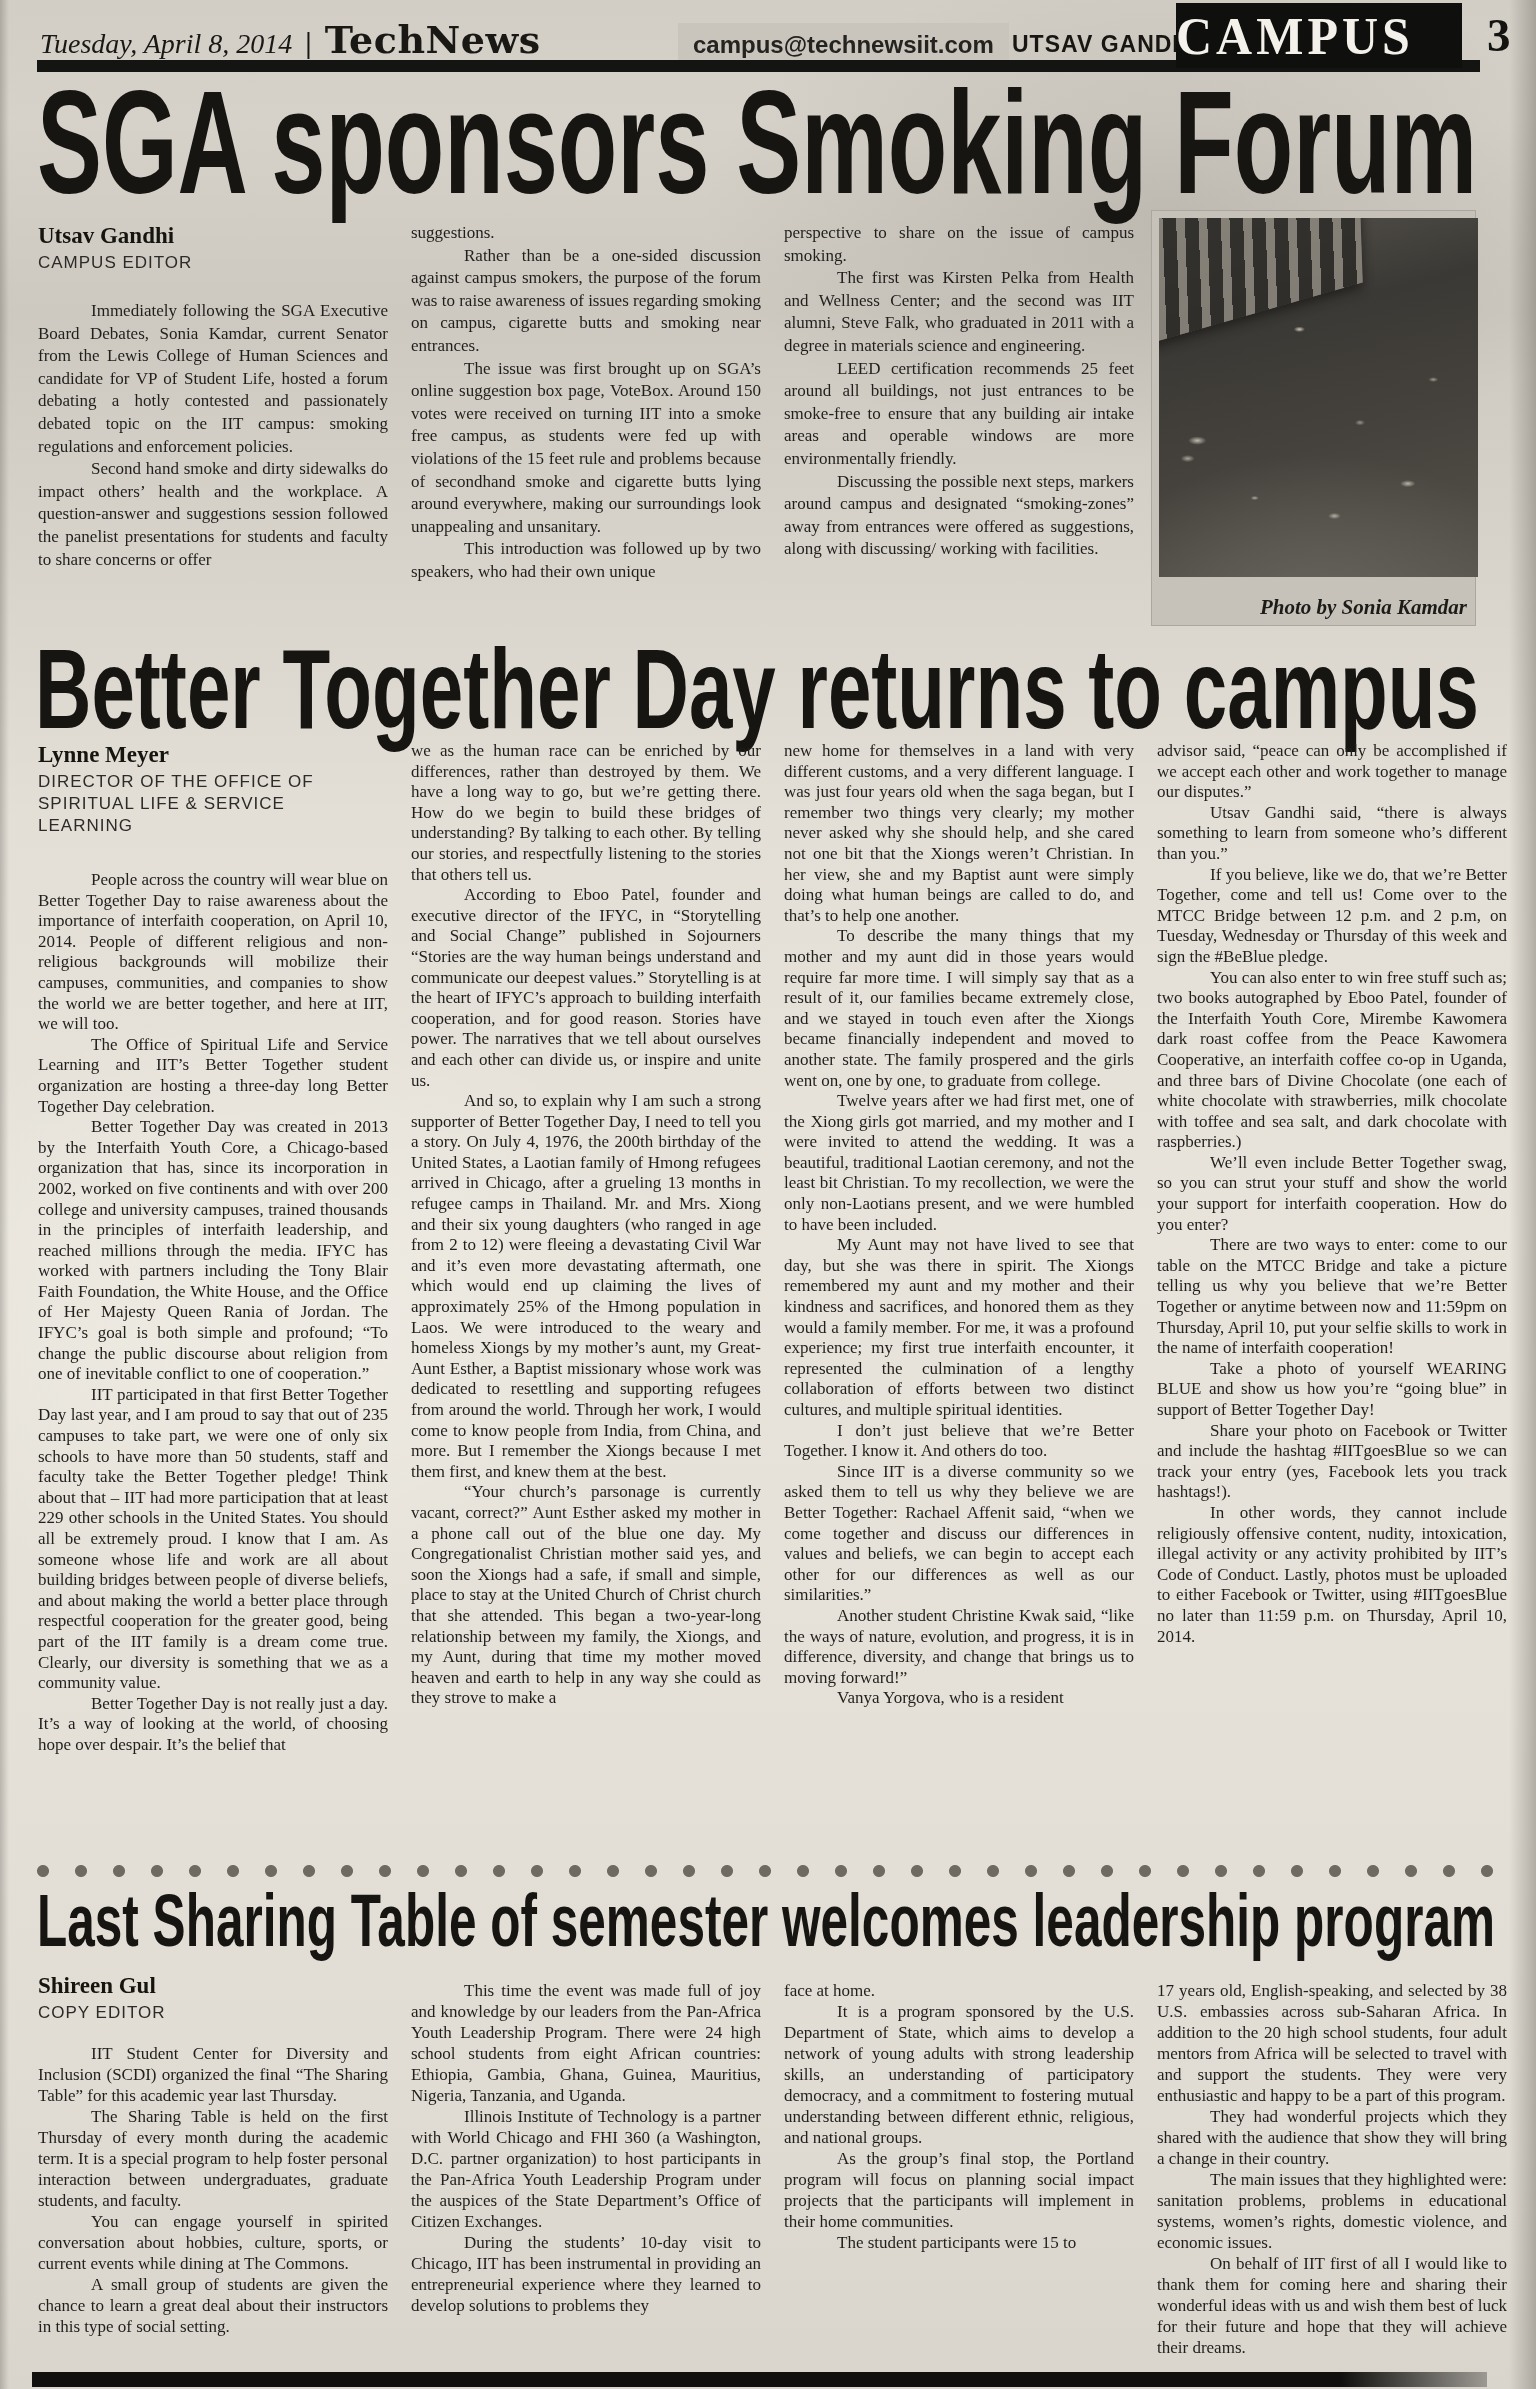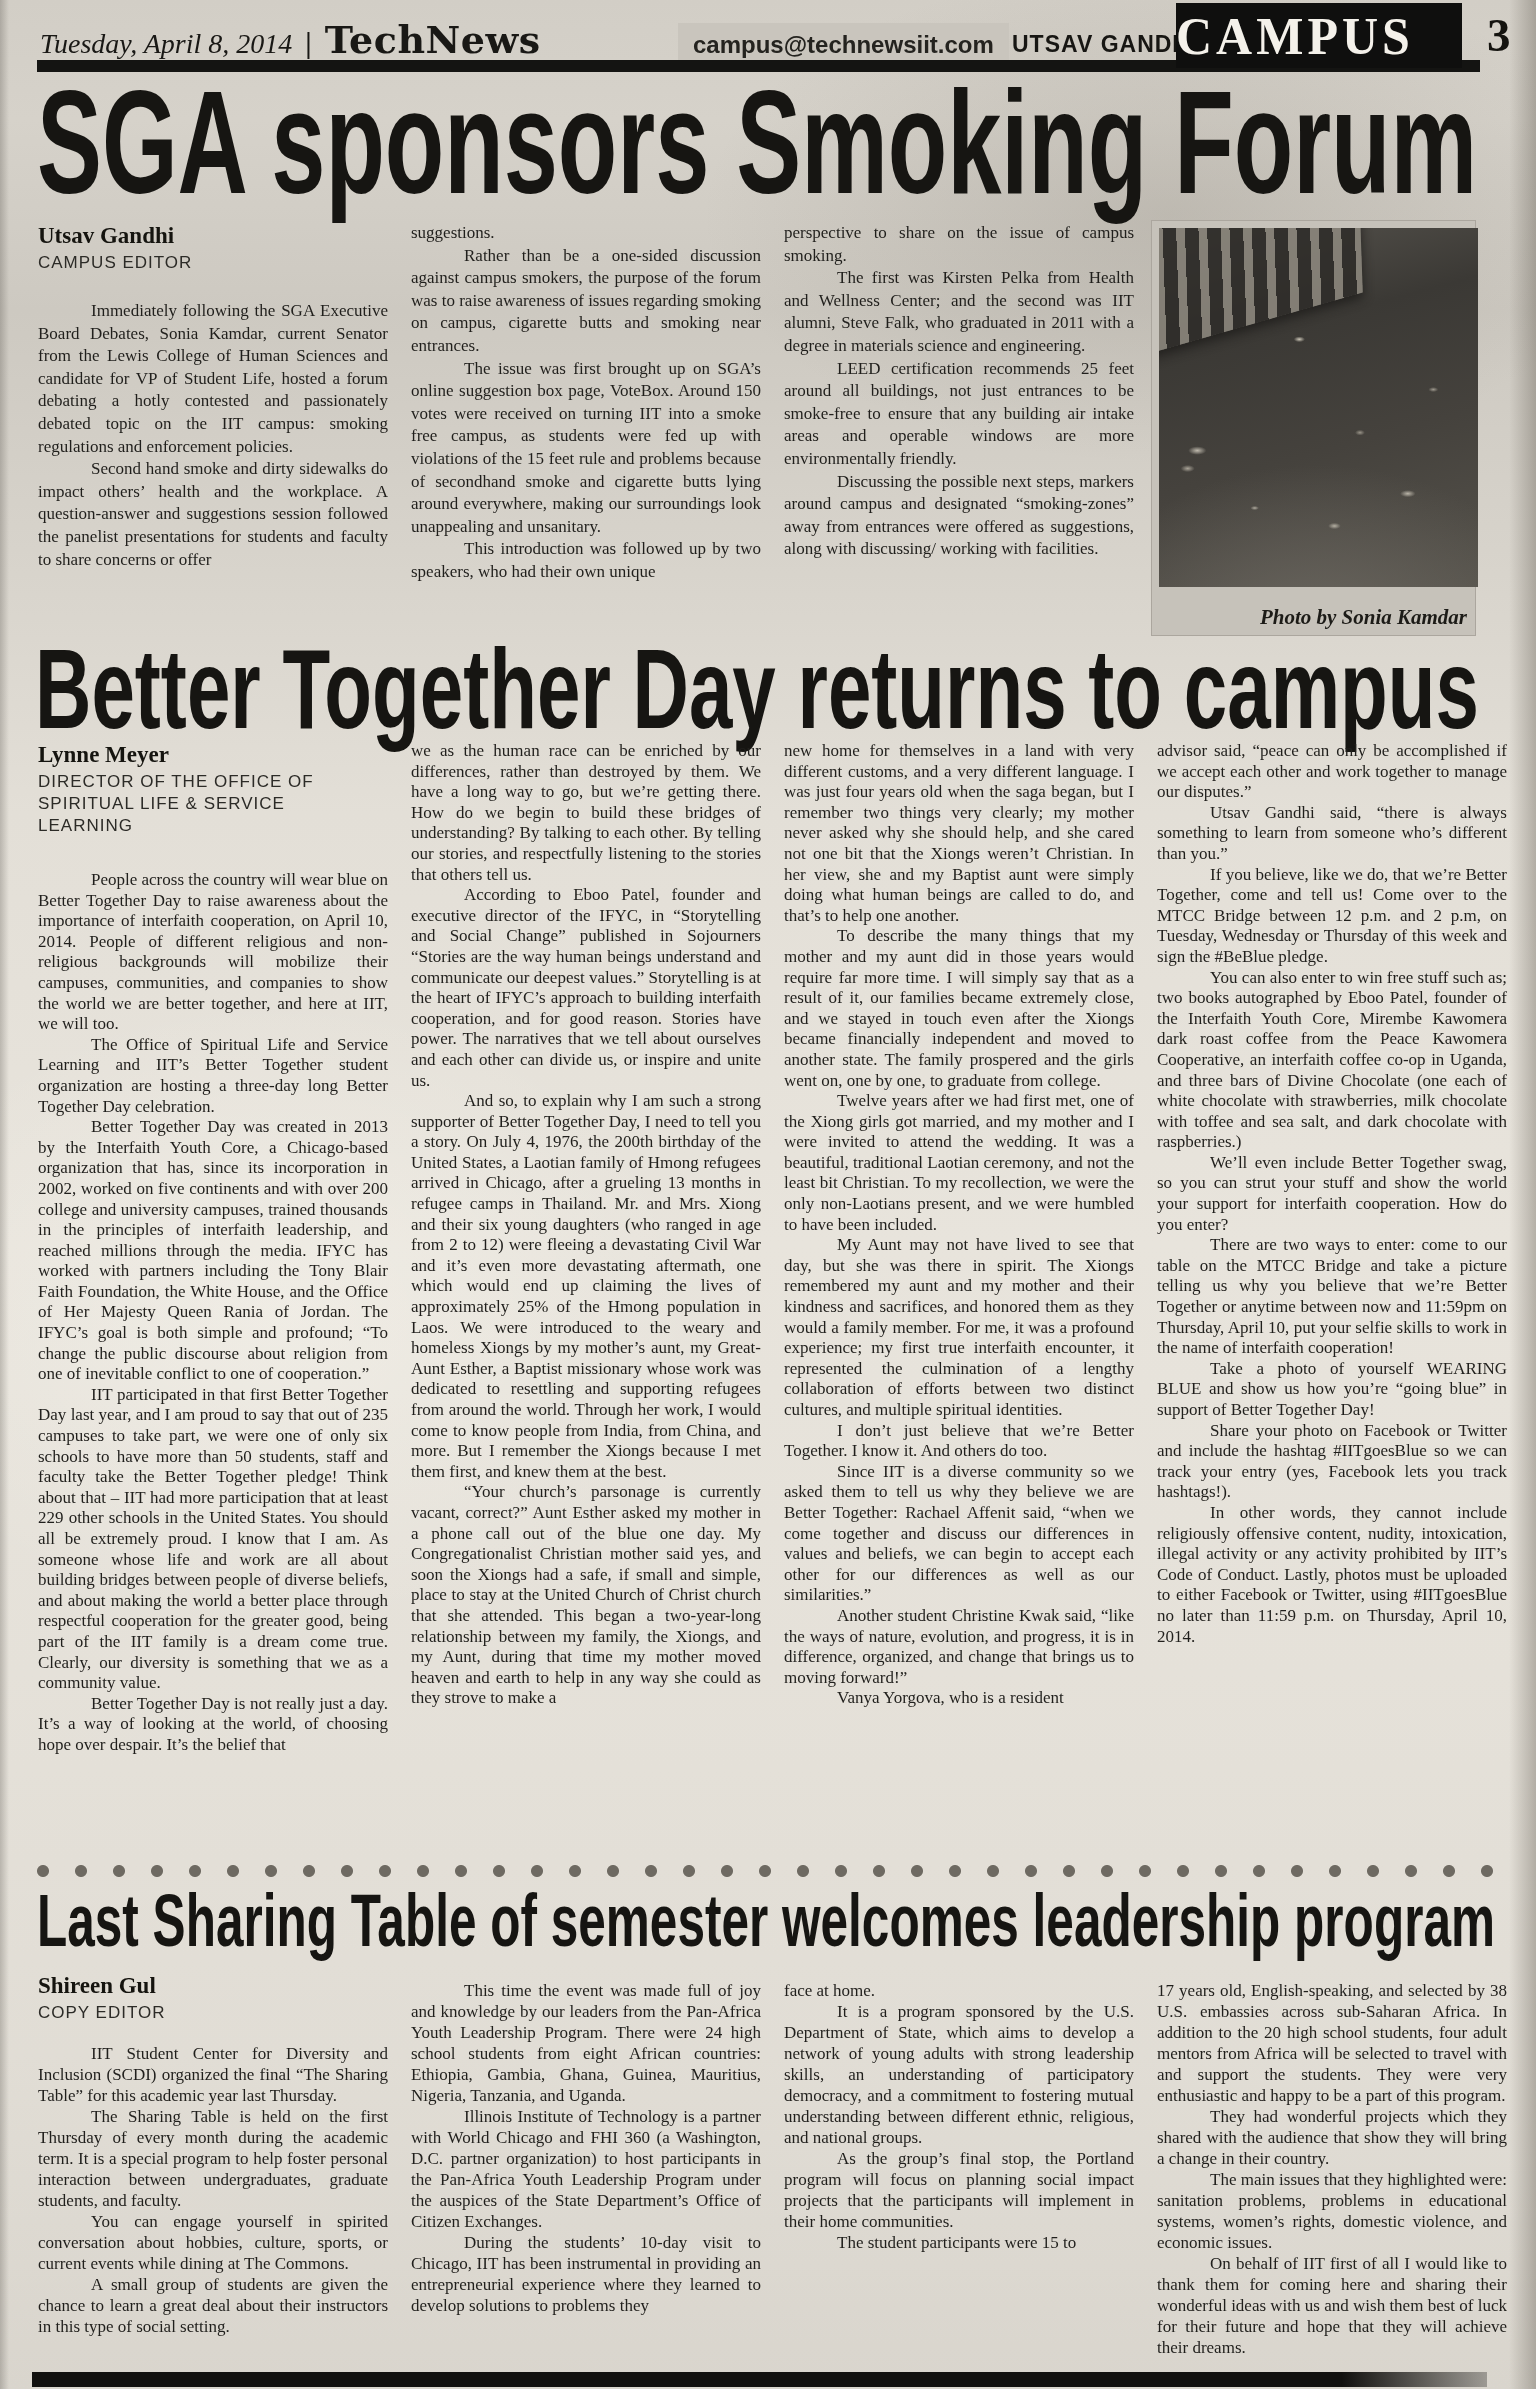--- a/index.html
+++ b/index.html
@@ -51,21 +51,21 @@
   .a3 .col{font-size:17px;line-height:21px;}
 
   .byline{margin-bottom:26px;text-align:left;}
   .a2 .byline{margin-bottom:33px;}
   .a3 .byline{margin-bottom:19px;}
   .byname{font-weight:bold;font-size:23px;line-height:27px;color:#15140f;}
   .byrole{font-family:"Liberation Sans","DejaVu Sans",sans-serif;font-size:17px;line-height:22px;
     letter-spacing:1px;color:#2c2b27;margin-top:3px;}
 
   
-  .photo-frame{position:absolute;left:1151px;top:220px;width:325px;height:416px;background:#c6c2ba;
+  .photo-frame{position:absolute;left:1151px;top:210px;width:325px;height:416px;background:#c6c2ba;
     box-shadow:0 0 0 1px rgba(90,85,76,.25) inset;}
   .photo{position:absolute;left:8px;top:8px;width:319px;height:359px;overflow:hidden;
     background:
       radial-gradient(13px 6px at 12% 62%, rgba(214,208,194,.85), transparent 70%),
       radial-gradient(10px 5px at 9% 67%, rgba(196,190,176,.8), transparent 70%),
       radial-gradient(8px 4px at 44% 31%, rgba(222,216,200,.9), transparent 70%),
       radial-gradient(7px 4px at 63% 57%, rgba(190,184,170,.7), transparent 70%),
       radial-gradient(9px 4.5px at 55% 83%, rgba(205,199,185,.8), transparent 70%),
       radial-gradient(11px 5px at 78% 74%, rgba(214,208,194,.8), transparent 70%),
       radial-gradient(7px 3.5px at 86% 45%, rgba(198,192,178,.7), transparent 70%),
@@ -161,21 +161,21 @@
       <p>And so, to explain why I am such a strong supporter of Better Together Day, I need to tell you a story. On July 4, 1976, the 200th birthday of the United States, a Laotian family of Hmong refugees arrived in Chicago, after a grueling 13 months in refugee camps in Thailand. Mr. and Mrs. Xiong and their six young daughters (who ranged in age from 2 to 12) were fleeing a devastating Civil War and it’s even more devastating aftermath, one which would end up claiming the lives of approximately 25% of the Hmong population in Laos. We were introduced to the weary and homeless Xiongs by my mother’s aunt, my Great-Aunt Esther, a Baptist missionary whose work was dedicated to resettling and supporting refugees from around the world. Through her work, I would come to know people from India, from China, and more. But I remember the Xiongs because I met them first, and knew them at the best.</p>
       <p>“Your church’s parsonage is currently vacant, correct?” Aunt Esther asked my mother in a phone call out of the blue one day. My Congregationalist Christian mother said yes, and soon the Xiongs had a safe, if small and simple, place to stay at the United Church of Christ church that she attended. This began a two-year-long relationship between my family, the Xiongs, and my Aunt, during that time my mother moved heaven and earth to help in any way she could as they strove to make a</p>
     </div>
     <div class="col" style="left:784px;top:741px;">
       <p class="cont">new home for themselves in a land with very different customs, and a very different language. I was just four years old when the saga began, but I remember two things very clearly; my mother never asked why she should help, and she cared not one bit that the Xiongs weren’t Christian. In her view, she and my Baptist aunt were simply doing what human beings are called to do, and that’s to help one another.</p>
       <p>To describe the many things that my mother and my aunt did in those years would require far more time. I will simply say that as a result of it, our families became extremely close, and we stayed in touch even after the Xiongs became financially independent and moved to another state.  The family prospered and the girls went on, one by one, to graduate from college.</p>
       <p>Twelve years after we had first met, one of the Xiong girls got married, and my mother and I were invited to attend the wedding. It was a beautiful, traditional Laotian ceremony, and not the least bit Christian. To my recollection, we were the only non-Laotians present, and we were humbled to have been included.</p>
       <p>My Aunt may not have lived to see that day, but she was there in spirit. The Xiongs remembered my aunt and my mother and their kindness and sacrifices, and honored them as they would a family member. For me, it was a profound experience; my first true interfaith encounter, it represented the culmination of a lengthy collaboration of efforts between two distinct cultures, and multiple spiritual identities.</p>
       <p>I don’t just believe that we’re Better Together. I know it. And others do too.</p>
       <p>Since IIT is a diverse community so we asked them to tell us why they believe we are Better Together: Rachael Affenit said, “when we come together and discuss our differences in values and beliefs, we can begin to accept each other for our differences as well as our similarities.”</p>
-      <p>Another student Christine Kwak said, “like the ways of nature, evolution, and progress, it is in difference, organized, and change that brings us to moving forward!”</p>
+      <p>Another student Christine Kwak said, “like the ways of nature, evolution, and progress, it is in difference, diversity, and change that brings us to moving forward!”</p>
       <p>Vanya Yorgova, who is a resident</p>
     </div>
     <div class="col" style="left:1157px;top:741px;">
       <p class="cont">advisor said, “peace can only be accomplished if we accept each other and work together to manage our disputes.”</p>
       <p>Utsav Gandhi said, “there is always something to learn from someone who’s different than you.”</p>
       <p>If you believe, like we do, that we’re Better Together, come and tell us! Come over to the MTCC Bridge between 12 p.m. and 2 p.m, on Tuesday, Wednesday or Thursday of this week and sign the #BeBlue pledge.</p>
       <p>You can also enter to win free stuff such as; two books autographed by Eboo Patel, founder of the Interfaith Youth Core, Mirembe Kawomera dark roast coffee from the Peace Kawomera Cooperative, an interfaith coffee co-op in Uganda, and three bars of Divine Chocolate (one each of white chocolate with strawberries, milk chocolate with toffee and sea salt, and dark chocolate with raspberries.)</p>
       <p>We’ll even include Better Together swag, so you can strut your stuff and show the world your support for interfaith cooperation. How do you enter?</p>
       <p>There are two ways to enter: come to our table on the MTCC Bridge and take a picture telling us why you believe that we’re Better Together or anytime between now and 11:59pm on Thursday, April 10, put your selfie skills to work in the name of interfaith cooperation!</p>
       <p>Take a photo of yourself WEARING BLUE and show us how you’re “going blue” in support of Better Together Day!</p>

